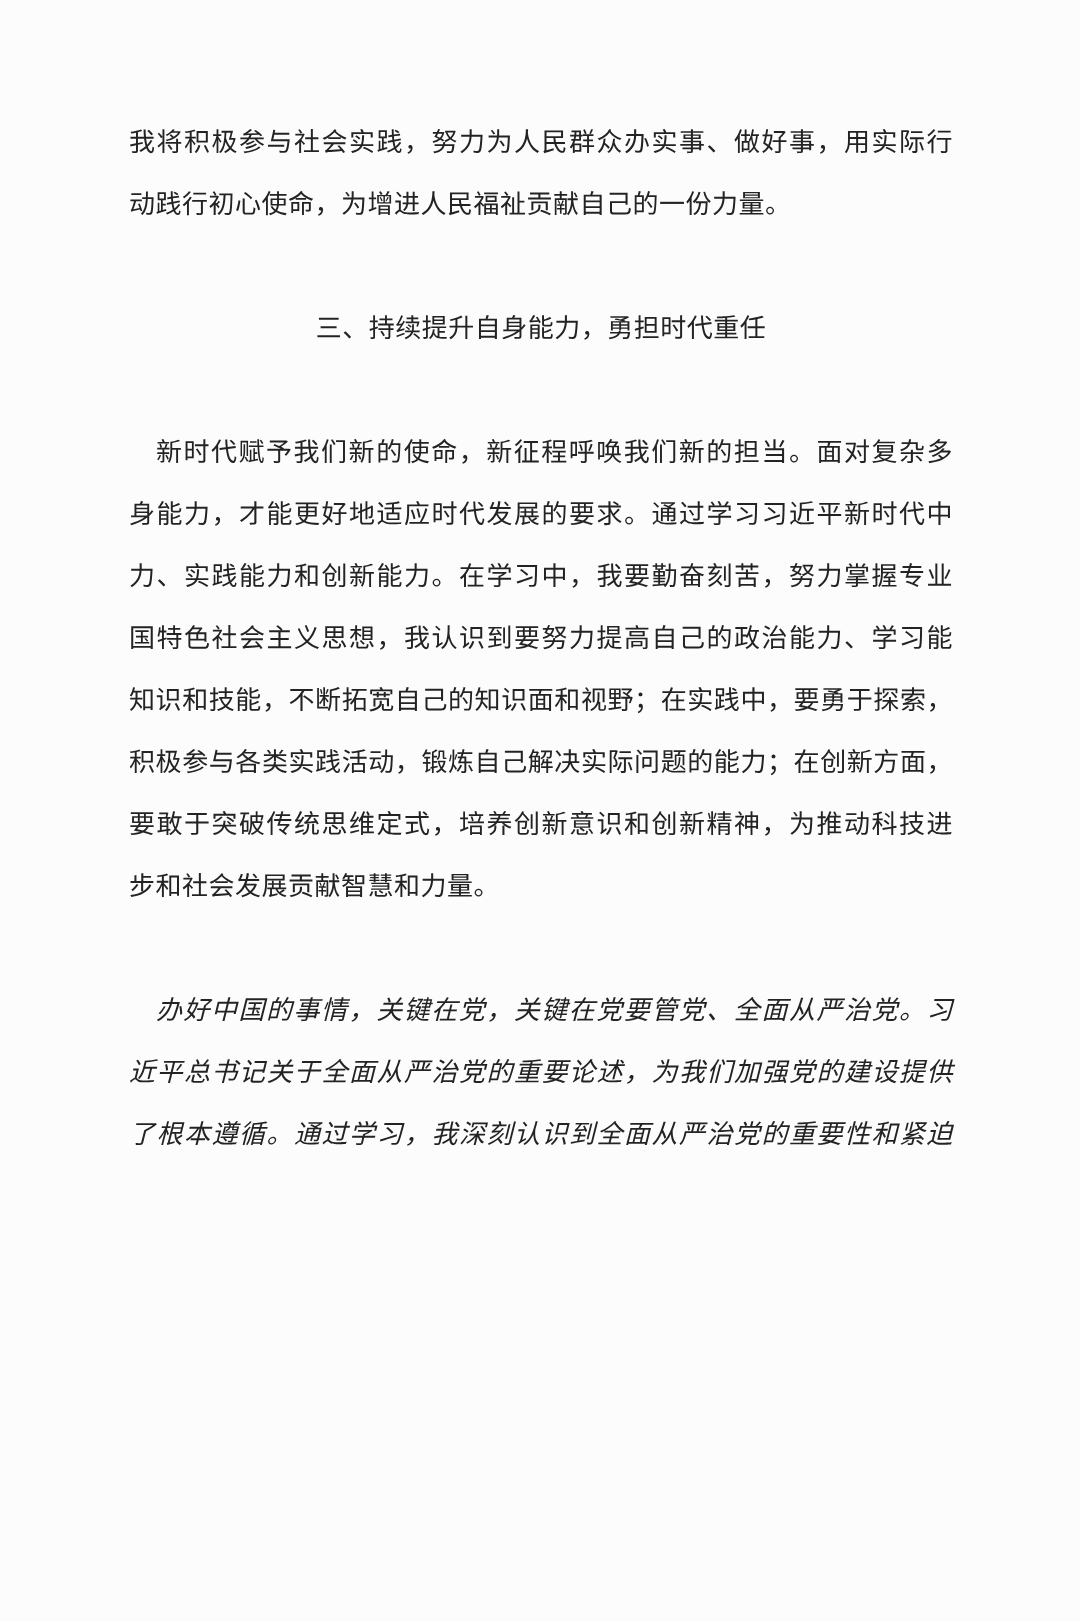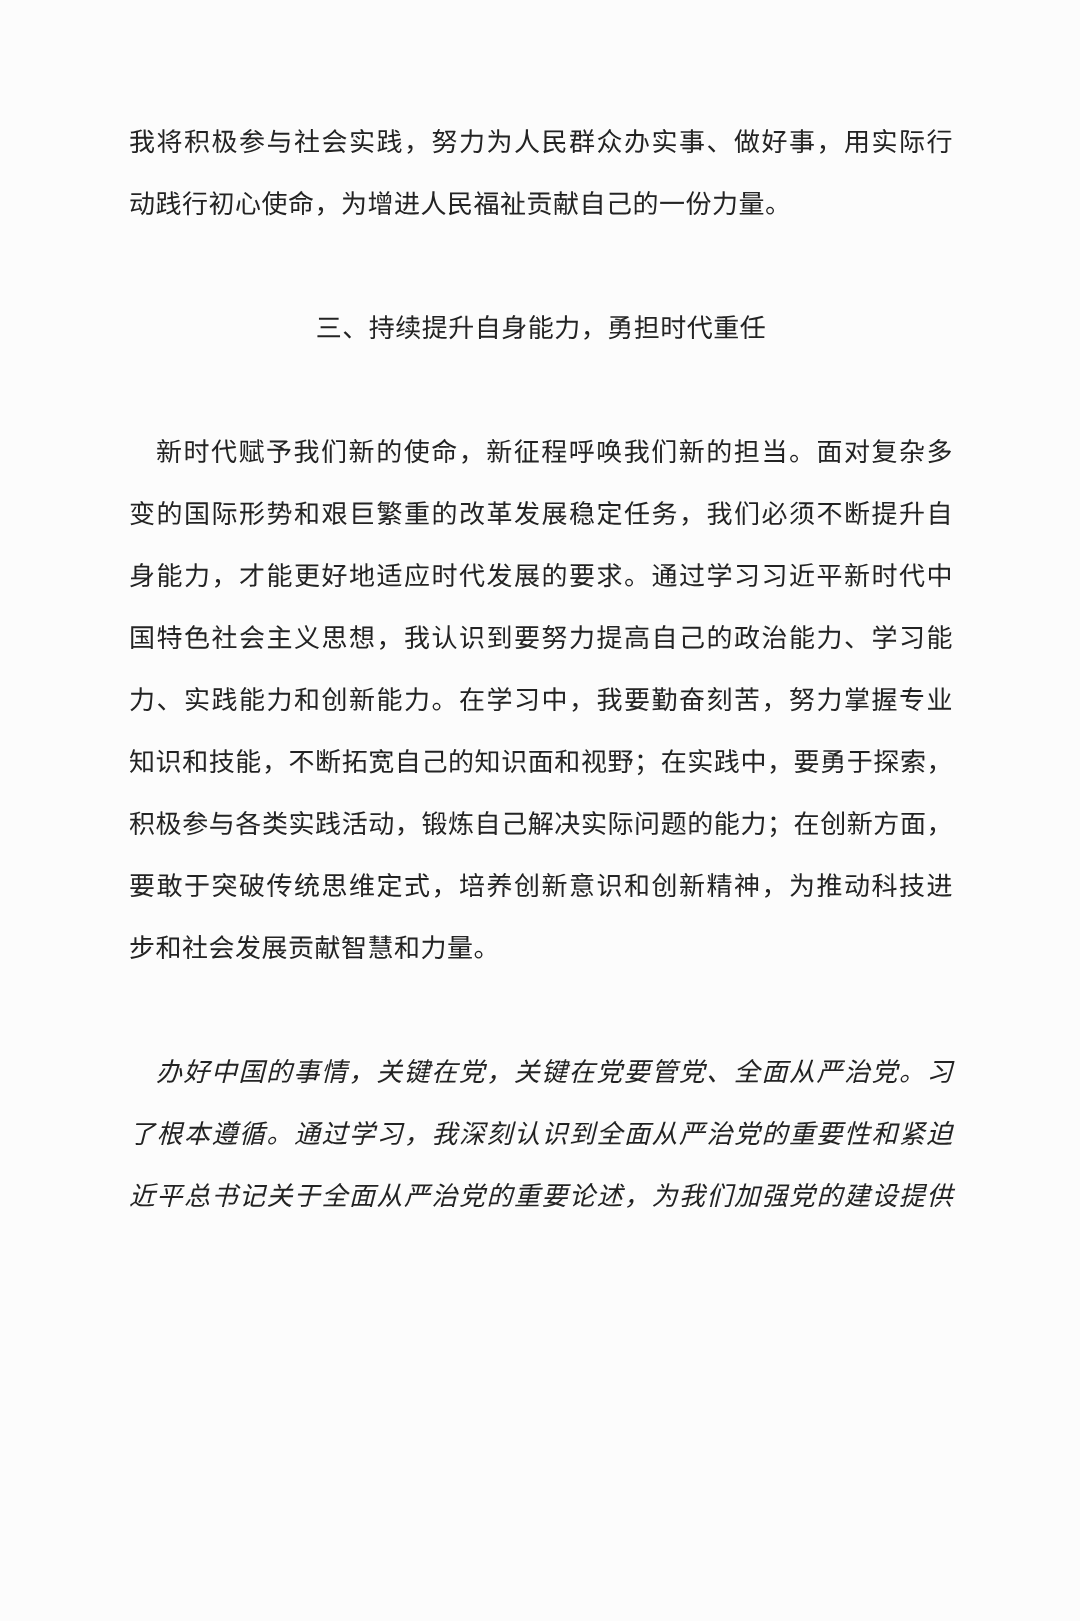--- a/index.html
+++ b/index.html
@@ -58,28 +58,27 @@
 
 <main class="page">
   <article class="doc" id="doc">
       <div class="block paragraph">
         <div class="line">我将积极参与社会实践，努力为人民群众办实事、做好事，用实际行</div>
         <div class="line last-free">动践行初心使命，为增进人民福祉贡献自己的一份力量。</div>
       </div>
       <div class="block heading">三、持续提升自身能力，勇担时代重任</div>
       <div class="block paragraph indent">
         <div class="line">新时代赋予我们新的使命，新征程呼唤我们新的担当。面对复杂多</div>
-        <div class="line">变的国际形势和艰巨繁重的改革发展稳定任务，我们必须不断提升自</div>
         <div class="line">身能力，才能更好地适应时代发展的要求。通过学习习近平新时代中</div>
+        <div class="line">力、实践能力和创新能力。在学习中，我要勤奋刻苦，努力掌握专业</div>
         <div class="line">国特色社会主义思想，我认识到要努力提高自己的政治能力、学习能</div>
-        <div class="line">力、实践能力和创新能力。在学习中，我要勤奋刻苦，努力掌握专业</div>
         <div class="line">知识和技能，不断拓宽自己的知识面和视野；在实践中，要勇于探索，</div>
         <div class="line">积极参与各类实践活动，锻炼自己解决实际问题的能力；在创新方面，</div>
         <div class="line">要敢于突破传统思维定式，培养创新意识和创新精神，为推动科技进</div>
         <div class="line last-free">步和社会发展贡献智慧和力量。</div>
       </div>
       <div class="block paragraph indent">
         <div class="line">办好中国的事情，关键在党，关键在党要管党、全面从严治党。习</div>
+        <div class="line">近平总书记关于全面从严治党的重要论述，为我们加强党的建设提供</div>
         <div class="line">了根本遵循。通过学习，我深刻认识到全面从严治党的重要性和紧迫</div>
-        <div class="line">近平总书记关于全面从严治党的重要论述，为我们加强党的建设提供</div>
       </div>
     </article>
 </main>
 
 </body></html>

